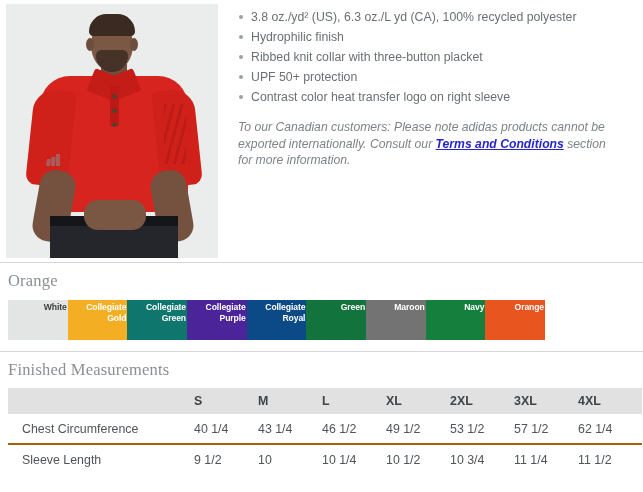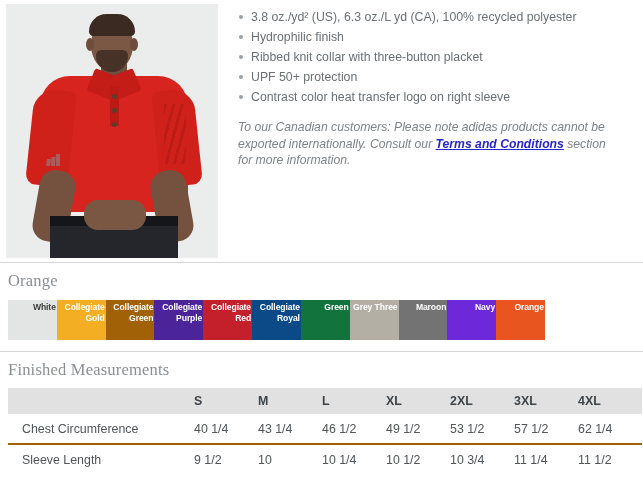--- a/index.html
+++ b/index.html
@@ -303,42 +303,36 @@
 <div class="hr"></div>
 <h2 class="section-title">Orange</h2>
 
 <div class="swatch-row">
   <div class="swatch" style="background-color: rgb(227, 228, 228);">
     <span class="swatch-label" style="color: rgb(60, 60, 60);">White</span>
   </div>
   <div class="swatch" style="background-color: rgb(244, 174, 35);">
     <span class="swatch-label" style="color: rgb(255, 255, 255);">Collegiate Gold</span>
   </div>
-  <div class="swatch" style="background-color: #a16207; text-decoration: underline;">
+  <div class="swatch" style="background-color: #0f766e; text-decoration: underline;">
     <span class="swatch-label" style="color: rgb(255, 255, 255);">Collegiate Green</span>
   </div>
   <div class="swatch" style="background-color: rgb(75, 36, 154);">
     <span class="swatch-label" style="color: rgb(255, 255, 255);">Collegiate Purple</span>
   </div>
-  <div class="swatch" style="background-color: rgb(196, 32, 43);">
-    <span class="swatch-label" style="color: rgb(255, 255, 255);">Collegiate Red</span>
-  </div>
   <div class="swatch" style="background-color: rgb(11, 74, 134);">
     <span class="swatch-label" style="color: rgb(255, 255, 255);">Collegiate Royal</span>
   </div>
   <div class="swatch" style="background-color: rgb(19, 115, 60);">
     <span class="swatch-label" style="color: rgb(255, 255, 255);">Green</span>
   </div>
-  <div class="swatch" style="background-color: rgb(179, 175, 164);">
-    <span class="swatch-label" style="color: rgb(255, 255, 255);">Grey Three</span>
-  </div>
   <div class="swatch" style="background-color: #737373;">
     <span class="swatch-label" style="color: rgb(255, 255, 255);">Maroon</span>
   </div>
-  <div class="swatch" style="background-color: #6d28d9;">
+  <div class="swatch" style="background-color: #15803d;">
     <span class="swatch-label" style="color: rgb(255, 255, 255);">Navy</span>
   </div>
   <div class="swatch" style="background-color: rgb(232, 85, 31);">
     <span class="swatch-label" style="color: rgb(255, 255, 255);">Orange</span>
   </div>
 </div>
 
 <div class="hr" style="margin-top:11px;"></div>
 <h2 class="section-title">Finished Measurements</h2>
 

